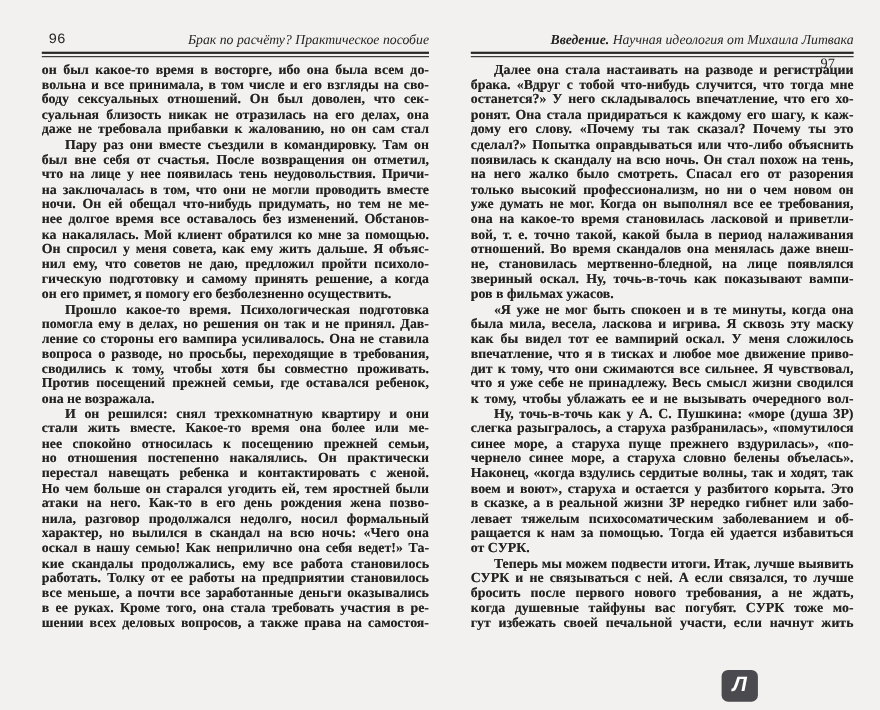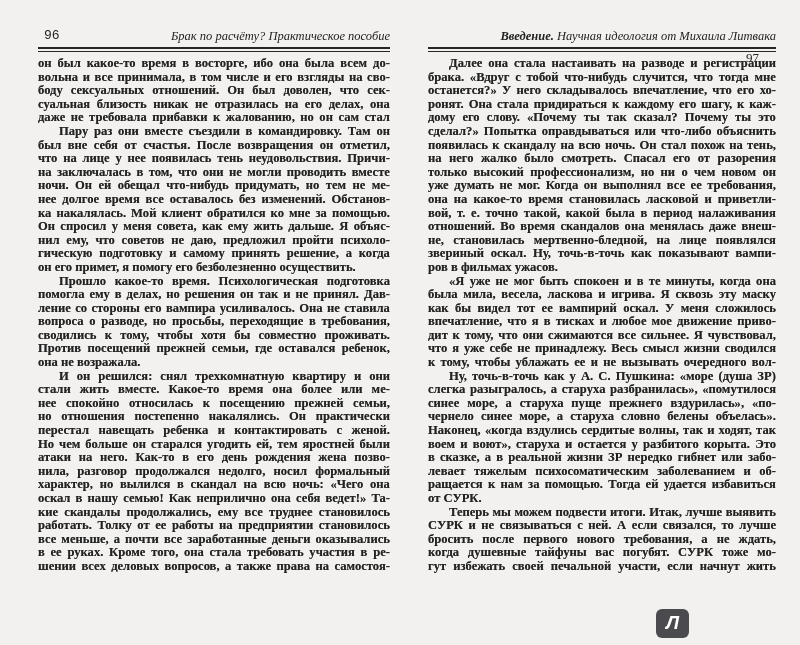--- a/index.html
+++ b/index.html
@@ -425,21 +425,21 @@
           <span>себя</span>
           <span>ведет!»</span>
           <span>Та-</span>
         </div>
         <div class="line">
           <span>кие</span>
           <span>скандалы</span>
           <span>продолжались,</span>
           <span>ему</span>
           <span>все</span>
-          <span>труднее</span>
+          <span>работа</span>
           <span>становилось</span>
         </div>
         <div class="line">
           <span>работать.</span>
           <span>Толку</span>
           <span>от</span>
           <span>ее</span>
           <span>работы</span>
           <span>на</span>
           <span>предприятии</span>

